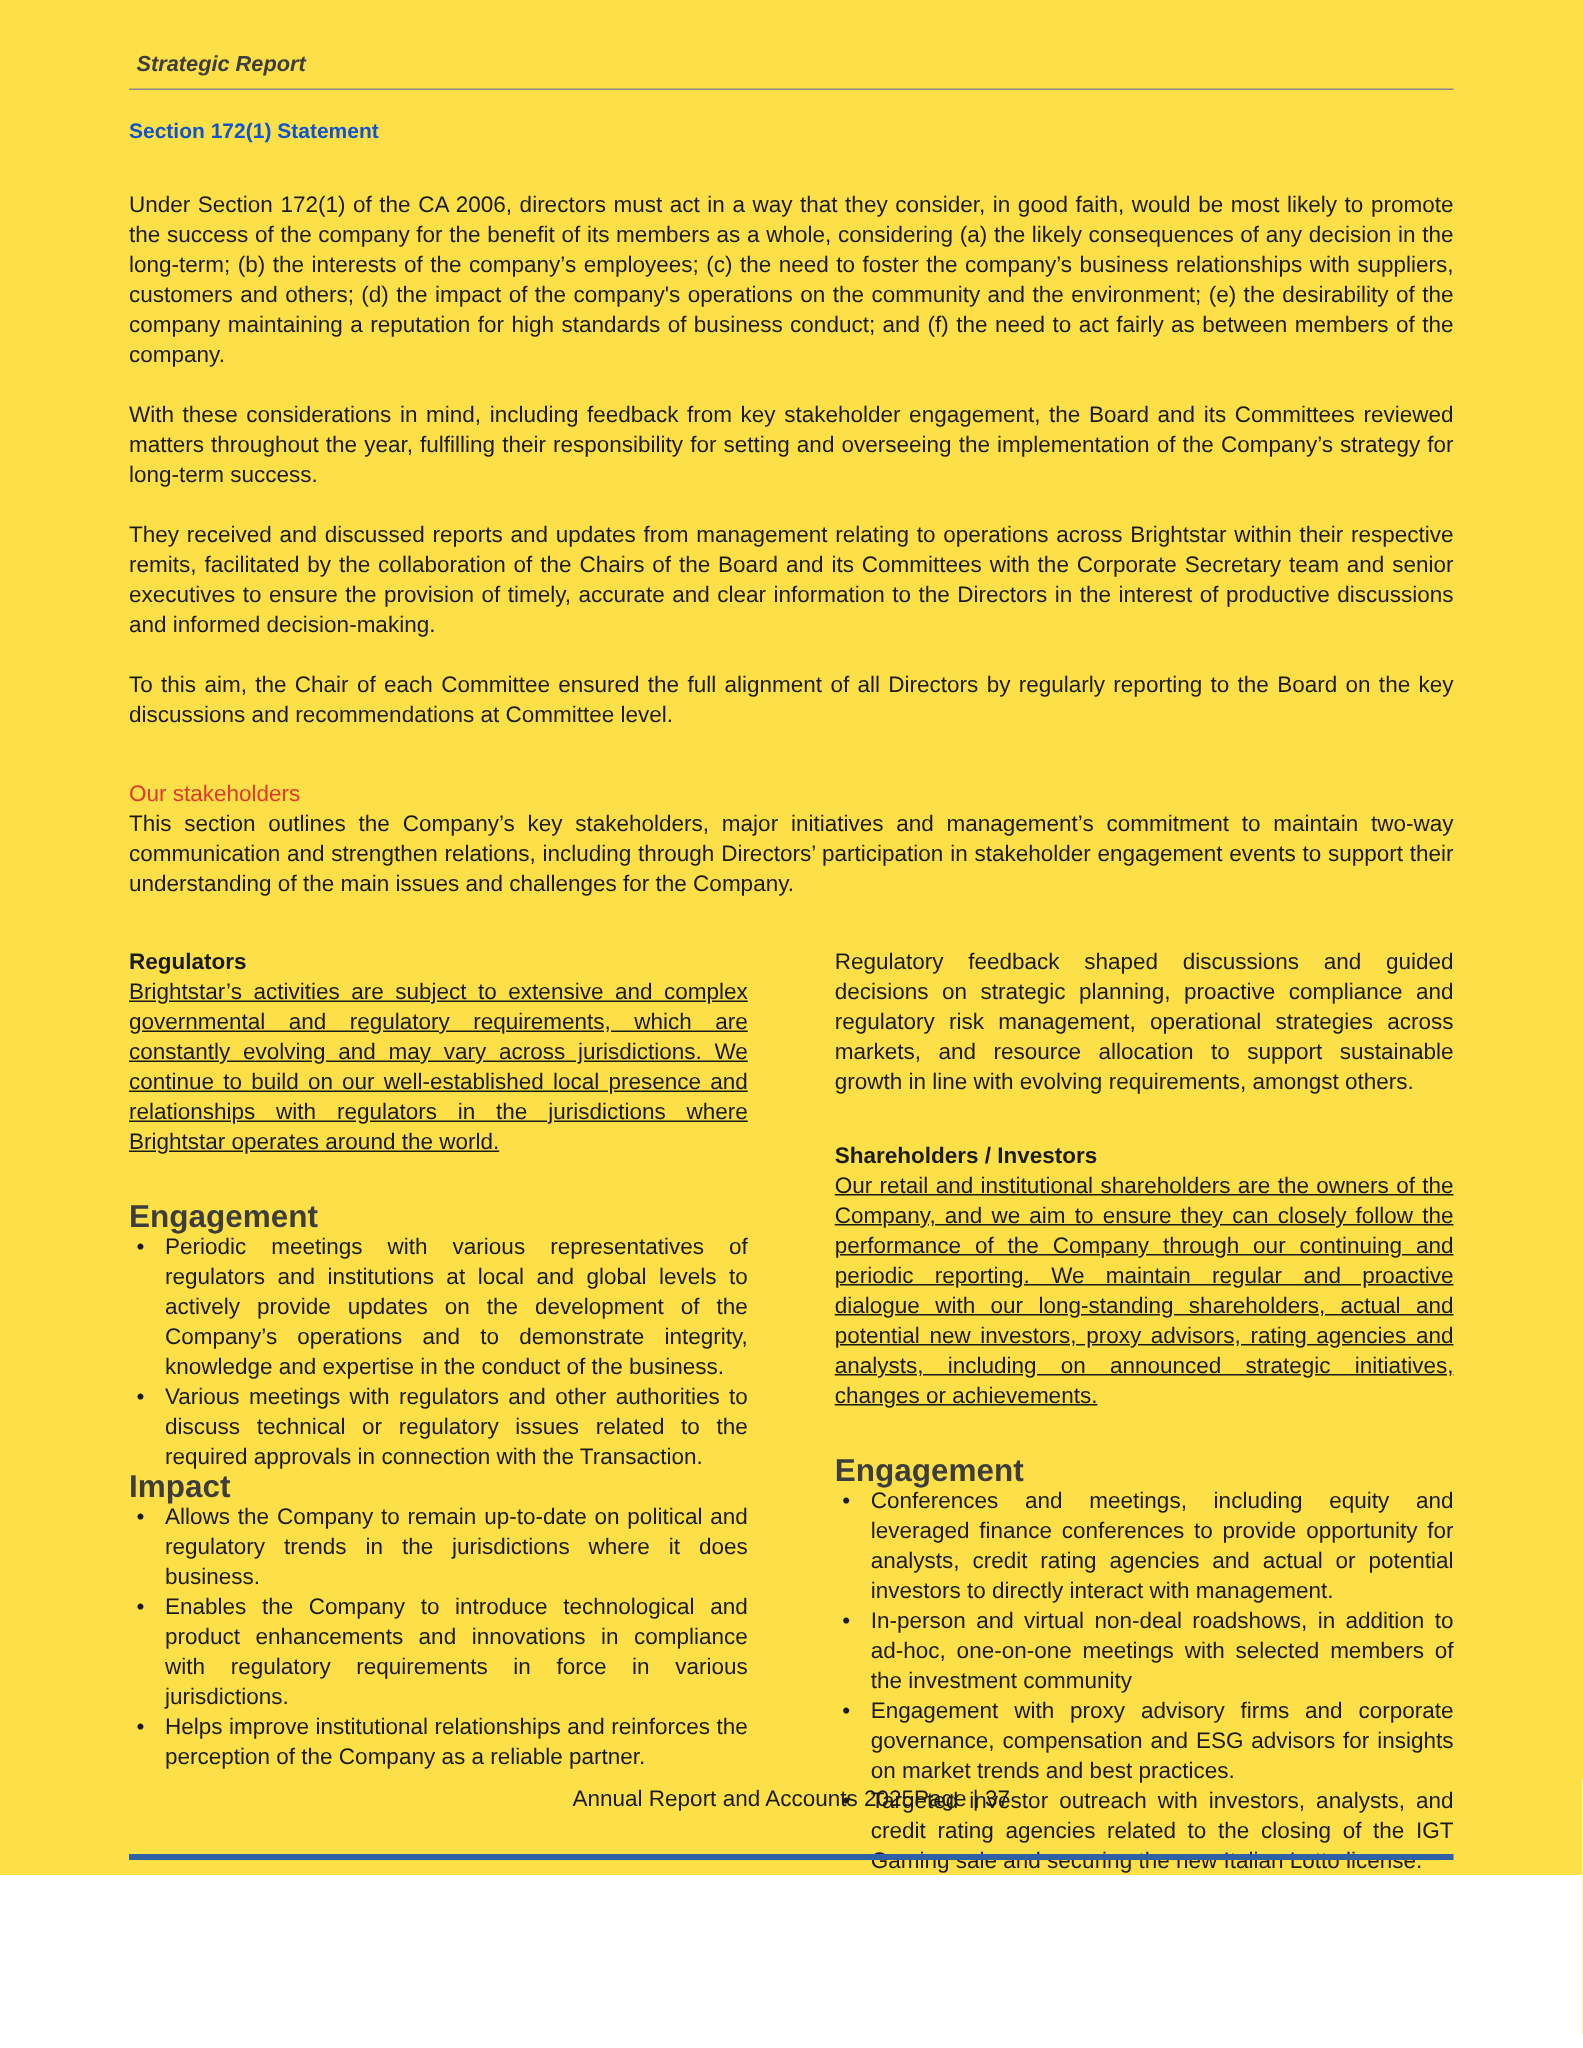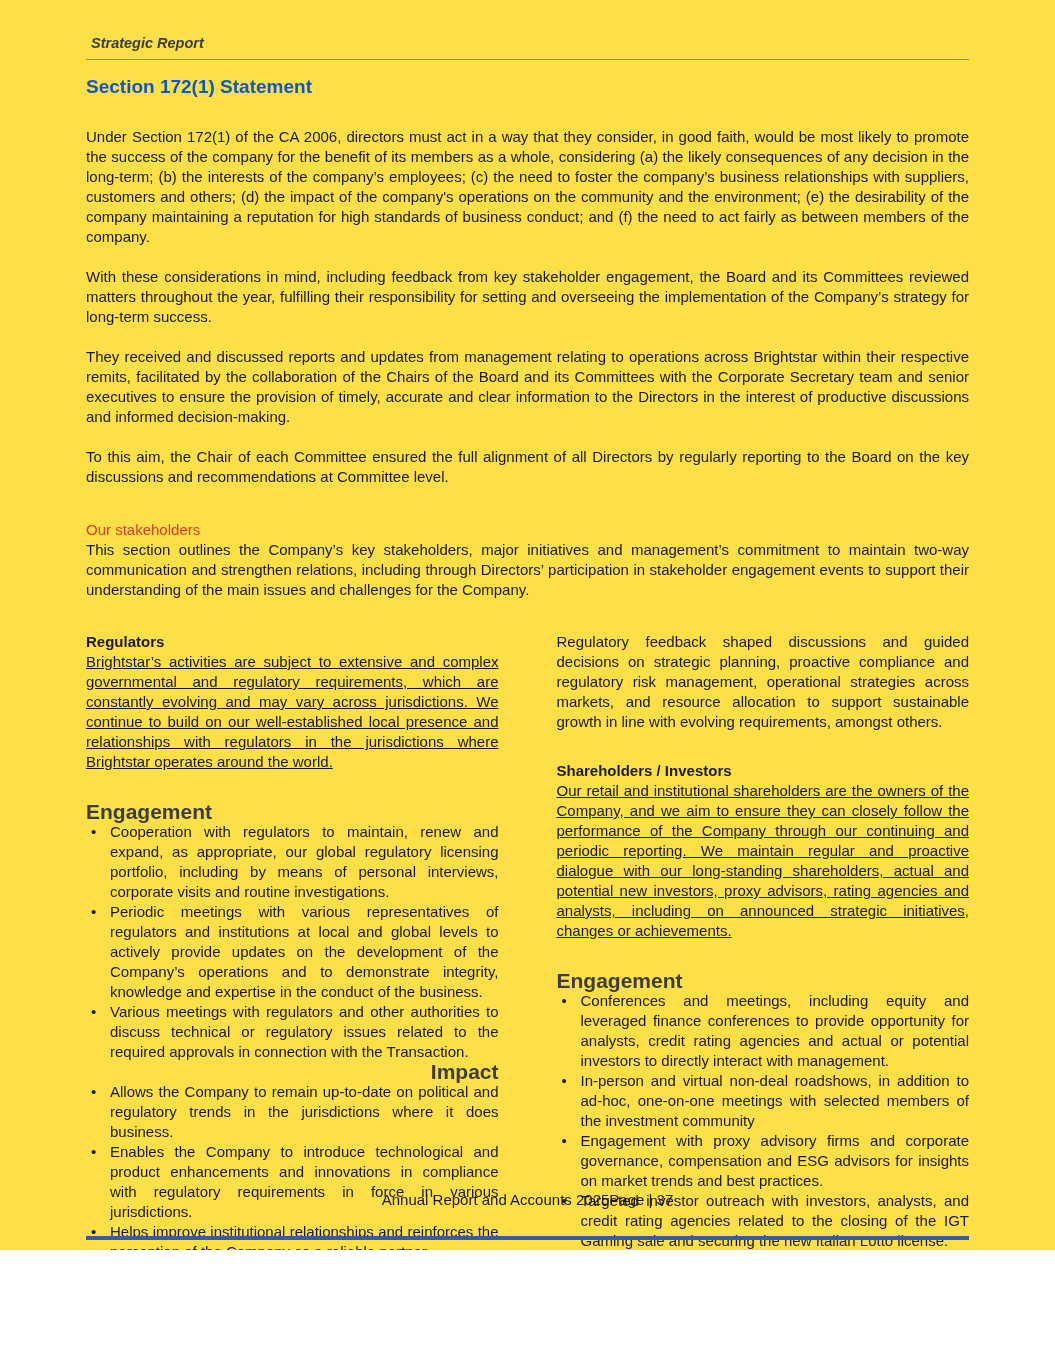--- a/index.html
+++ b/index.html
@@ -17,21 +17,21 @@
 
   .running-head {
     font-size:14.5px; font-weight:bold; font-style:italic;
     color:#3d3d3d; padding-left:5px; line-height:18px;
   }
   .head-rule {
     border:none; border-top:1px solid #8a8a8a;
     margin:7px 0 0 0;
   }
   .title {
-    color:#1155CC; font-size:19px; font-weight:bold;
+    color:#1155CC; font-size:14px; font-weight:bold;
     margin:16px 0 0 0; line-height:22px;
   }
 
   p {
     font-size:15px; line-height:20px; text-align:justify;
     margin:20px 0 0 0;
   }
   .intro p.first { margin-top:29px; }
 
   h2.red-heading {
@@ -46,21 +46,21 @@
 
   h3.sub-heading {
     font-size:15px; font-weight:bold; margin:29px 0 0 0; line-height:20px;
   }
   h3.sub-heading + p { margin-top:0;text-decoration:underline; }
 
   h4.ital-heading {
     font-size:21px; font-weight:bold; 
     color:#3d3d3d; margin:30px 0 0 0; line-height:20px;
   }
-  h4.tight { margin-top:0;text-align:right; }
+  h4.tight { margin-top:0; }
 
   ul.bullets { list-style:none; margin:0; padding:0; }
   ul.bullets li {
     position:relative; padding-left:24px;
     font-size:15px; line-height:20px; text-align:justify;
   }
   ul.bullets li::before {
     content:"\2022";
     position:absolute; left:5px; top:0;
   }
@@ -101,21 +101,20 @@
     </section>
 
     <section class="cols">
 
       <div class="col">
         <h3 class="sub-heading">Regulators</h3>
         <p>Brightstar’s activities are subject to extensive and complex governmental and regulatory requirements, which are constantly evolving and may vary across jurisdictions. We continue to build on our well-established local presence and relationships with regulators in the jurisdictions where Brightstar operates around the world.</p>
 
         <h4 class="ital-heading">Engagement</h4>
         <ul class="bullets">
-          <li>Cooperation with regulators to maintain, renew and expand, as appropriate, our global regulatory licensing portfolio, including by means of personal interviews, corporate visits and routine investigations.</li>
           <li>Periodic meetings with various representatives of regulators and institutions at local and global levels to actively provide updates on the development of the Company’s operations and to demonstrate integrity, knowledge and expertise in the conduct of the business.</li>
           <li>Various meetings with regulators and other authorities to discuss technical or regulatory issues related to the required approvals in connection with the Transaction.</li>
         </ul>
 
         <h4 class="ital-heading tight">Impact</h4>
         <ul class="bullets">
           <li>Allows the Company to remain up-to-date on political and regulatory trends in the jurisdictions where it does business.</li>
           <li>Enables the Company to introduce technological and product enhancements and innovations in compliance with regulatory requirements in force in various jurisdictions.</li>
           <li>Helps improve institutional relationships and reinforces the perception of the Company as a reliable partner.</li>
         </ul>

